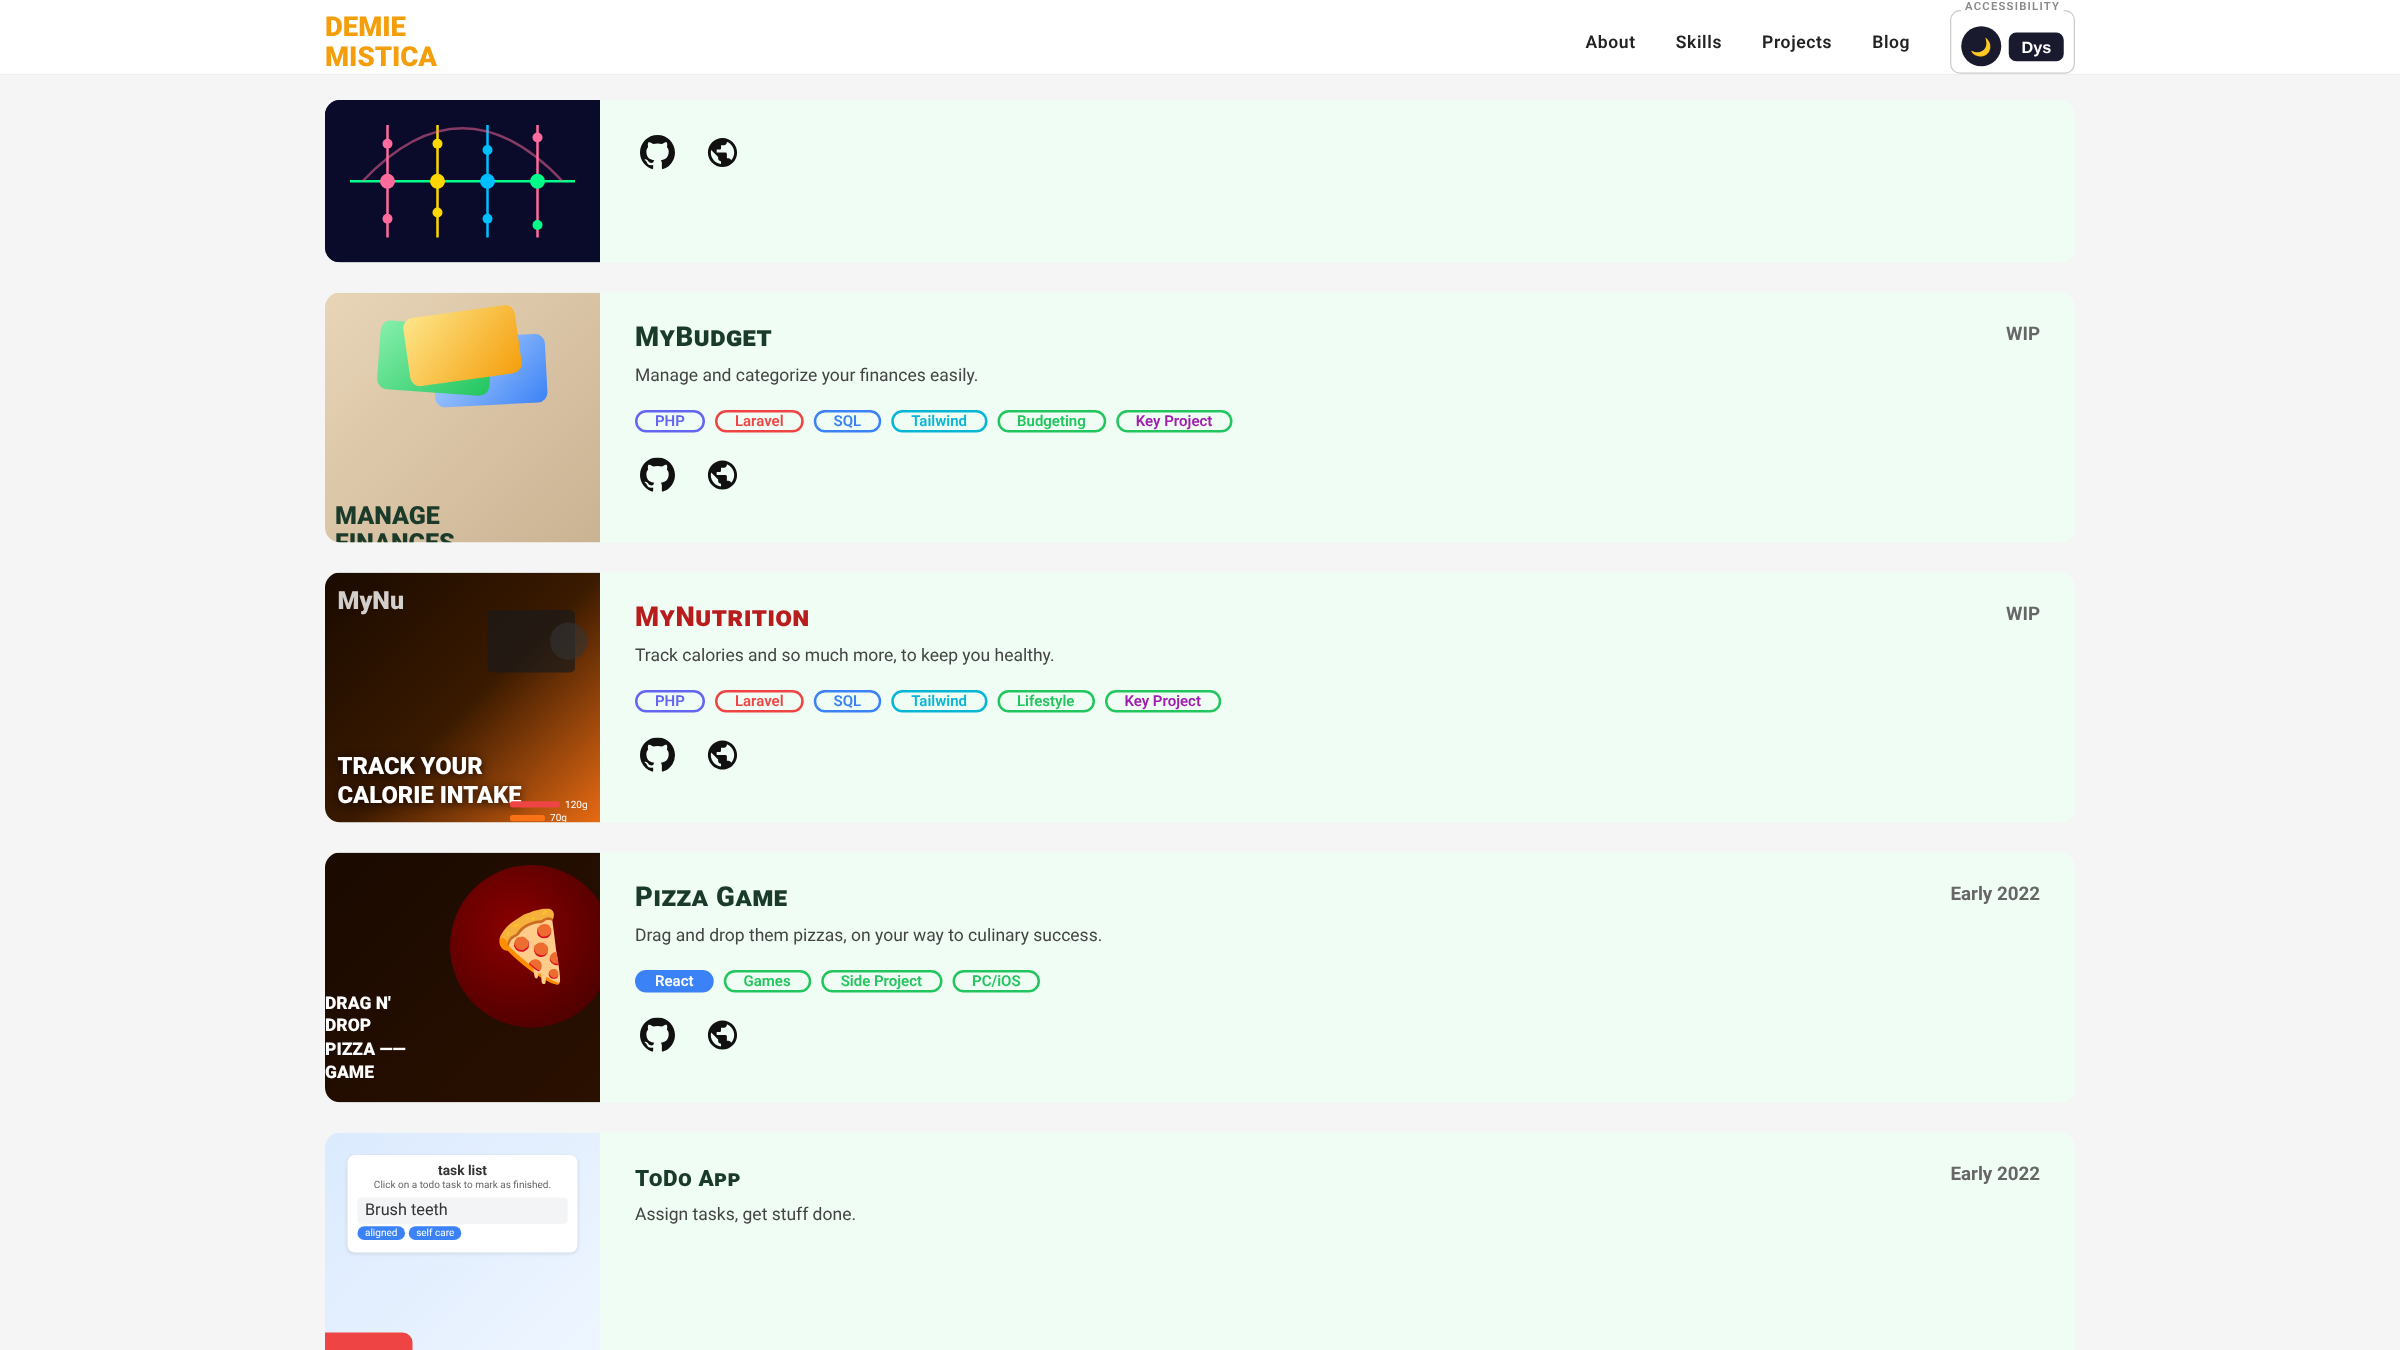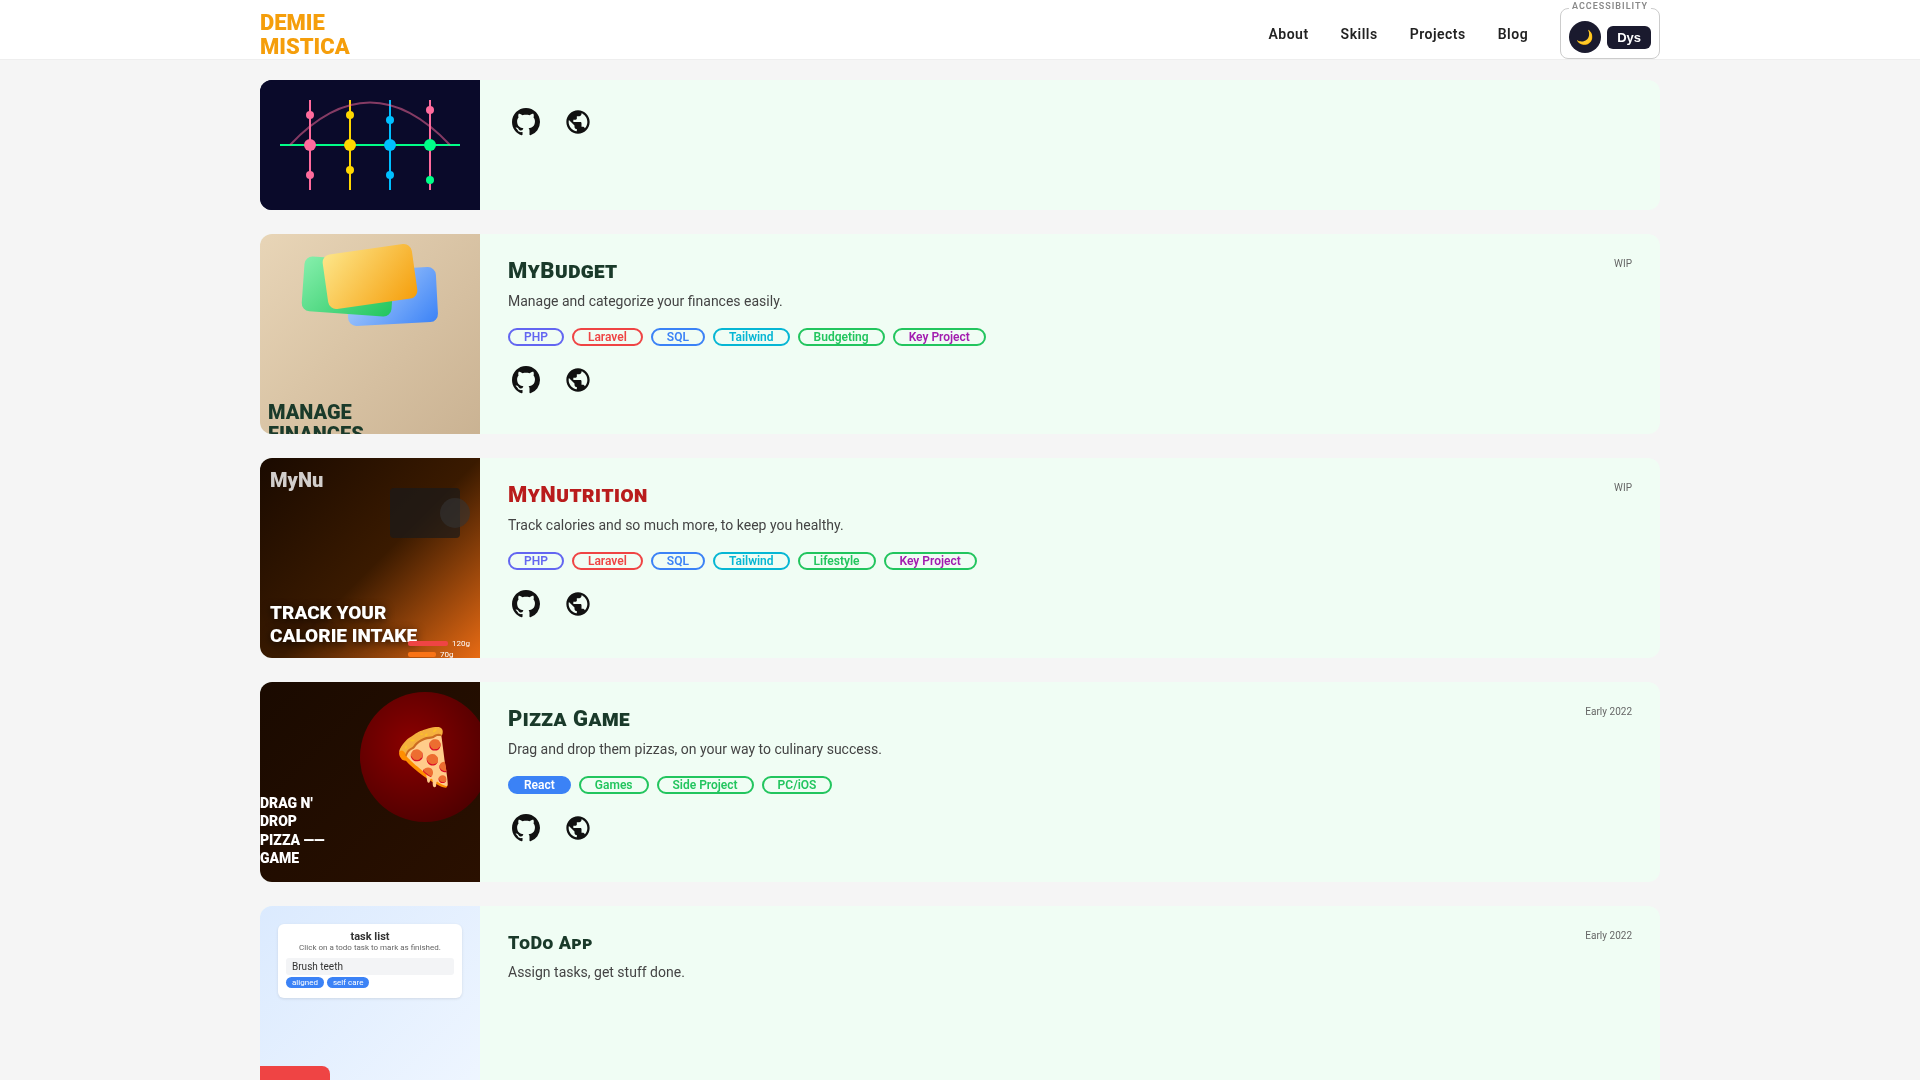--- a/index.html
+++ b/index.html
@@ -174,22 +174,22 @@
       align-items: flex-start;
       margin-bottom: 8px;
     }
     .project-title {
       font-size: 20px;
       font-weight: 800;
       color: #1a3a2a;
       letter-spacing: 0.5px;
     }
     .project-badge {
-      font-size: 10px;
-      font-weight: 400;
+      font-size: 15px;
+      font-weight: 700;
       color: #666;
       background: transparent;
       text-align: right;
     }
     .project-desc {
       font-size: 14px;
       color: #444;
       margin-bottom: 16px;
       line-height: 1.5;
     }
@@ -477,21 +477,21 @@
     </div>
   </div>
 
   <div class="project-card">
     <div class="project-image">
       <div class="img-todo" style="height:200px; position:relative; background:linear-gradient(135deg,#dbeafe 0%, #eff6ff 100%);">
         <div style="width:100%; padding:8px;">
           <div style="background:#fff; border-radius:6px; padding:6px 8px; margin-bottom:3px; box-shadow:0 1px 3px rgba(0,0,0,0.1);">
             <div style="font-size:11px; font-weight:700; color:#333; text-align:center;">task list</div>
             <div style="font-size:8px; color:#666; text-align:center; margin-bottom:6px;">Click on a todo task to mark as finished.</div>
-            <div style="background:#f3f4f6; border-radius:3px; padding:3px 6px; margin-bottom:2px; font-size:10px; color:#333;">Brush teeth</div>
+            <div style="background:#f3f4f6; border-radius:3px; padding:3px 6px; margin-bottom:2px; font-size:13px; color:#333;">Brush teeth</div>
             <div style="display:flex; gap:3px; margin-bottom:4px;">
               <div style="background:#3b82f6; border-radius:10px; padding:1px 6px; font-size:8px; color:#fff;">aligned</div>
               <div style="background:#3b82f6; border-radius:10px; padding:1px 6px; font-size:8px; color:#fff;">self care</div>
             </div>
           </div>
         </div>
 
         <div style="position:absolute; bottom:0; left:0; width:70px; background:#ef4444; height:40px; border-radius:0 8px 0 0;"></div>
 
       </div>

